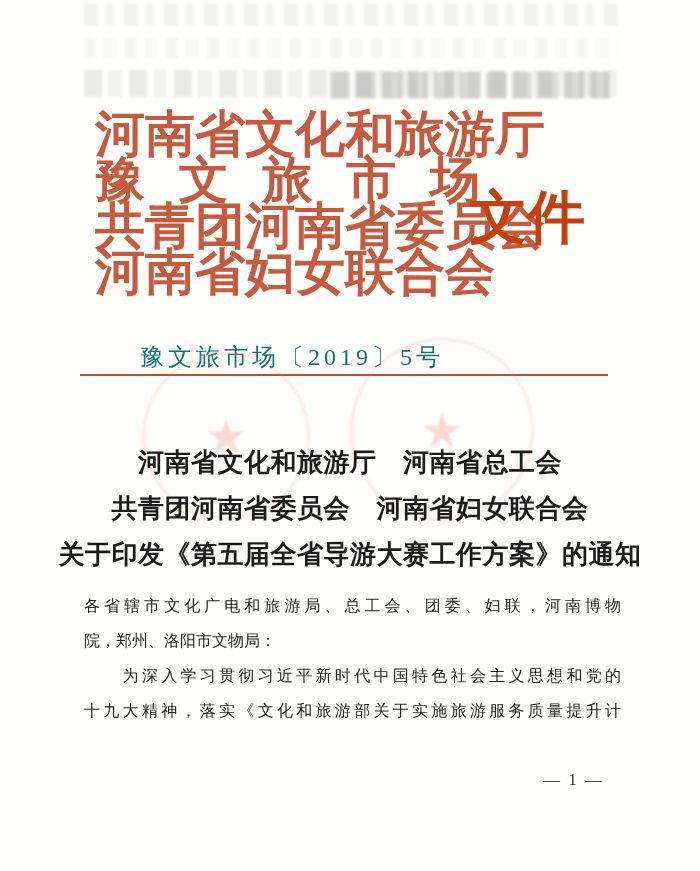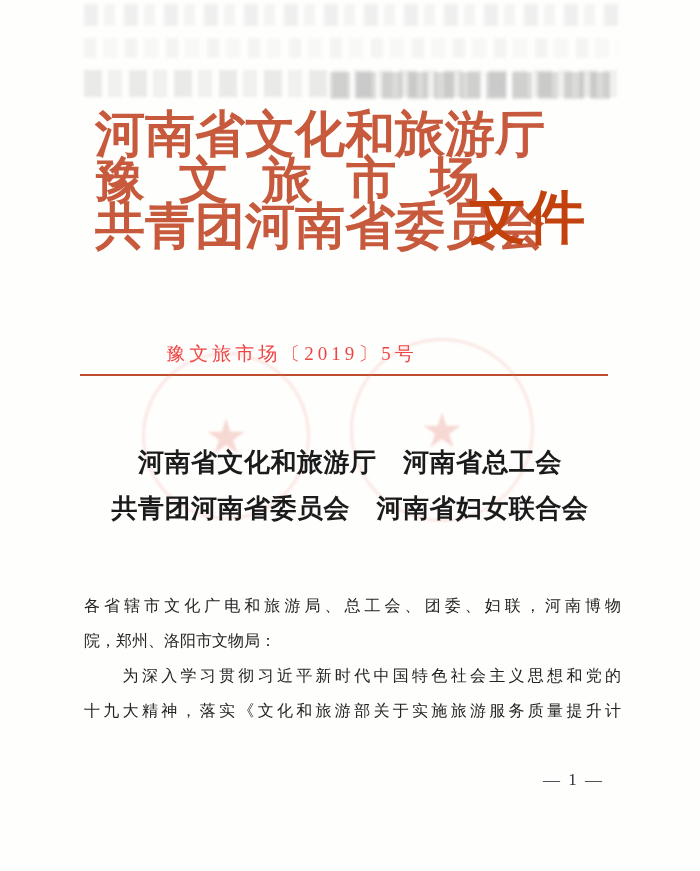--- a/index.html
+++ b/index.html
@@ -35,21 +35,21 @@
   .doc-label {
     position:absolute; left:374px; top:58px;
     font-size:58px; font-weight:bold; letter-spacing:0px;
     line-height:1; color:#c2410c;margin-top:20px;
   }
 
   
   .doc-number {
     position:absolute; left:0; top:341px; width:584px;
     text-align:center;
-    font-size:19px; letter-spacing:4px; color:#ef4444;
+    font-size:24px; letter-spacing:4px; color:#0f766e;
   }
 
   
   .divider { position:absolute; left:80px; top:374px; width:528px; height:2px; background:#bd4d2c; }
 
   
   .seal { position:absolute; border-radius:50%; border:3px solid rgba(233,143,130,.20); filter:blur(1.1px); }
   .seal-a { left:142px; top:352px; width:162px; height:162px; }
   .seal-b { left:350px; top:338px; width:178px; height:178px; }
   .seal-star { position:absolute; left:0; top:0; right:0; bottom:0;
@@ -80,38 +80,40 @@
   <div class="bleed-row bleed-1"></div>
   <div class="bleed-row bleed-2"></div>
   <div class="bleed-row bleed-3"></div>
   <div class="bleed-row bleed-3b"></div>
 
   <div class="header">
     <div class="org-col">
       <div class="org-line">河南省文化和旅游厅</div>
       <div class="org-line">豫文旅市场</div>
       <div class="org-line">共青团河南省委员会</div>
+      <div class="org-line">河南省妇女联合会</div>
     </div>
     <div class="doc-label">文件</div>
   </div>
 
   <div class="doc-number">豫文旅市场〔2019〕5号</div>
 
   <div class="divider"></div>
 
   <div class="seal seal-a">
     <div class="seal-star">★</div>
   </div>
   <div class="seal seal-b">
     <div class="seal-star">★</div>
   </div>
 
   <div class="title-block">
     <div class="title-line">河南省文化和旅游厅　河南省总工会</div>
     <div class="title-line">共青团河南省委员会　河南省妇女联合会</div>
+    <div class="title-line">关于印发《第五届全省导游大赛工作方案》的通知</div>
   </div>
 
   <div class="body-block">
     <div class="body-line">各省辖市文化广电和旅游局、总工会、团委、妇联，河南博物</div>
     <div class="body-line no-fill">院，郑州、洛阳市文物局：</div>
     <div class="body-line">　　为深入学习贯彻习近平新时代中国特色社会主义思想和党的</div>
     <div class="body-line">十九大精神，落实《文化和旅游部关于实施旅游服务质量提升计</div>
   </div>
 
   <div class="page-number">— 1 —</div>

